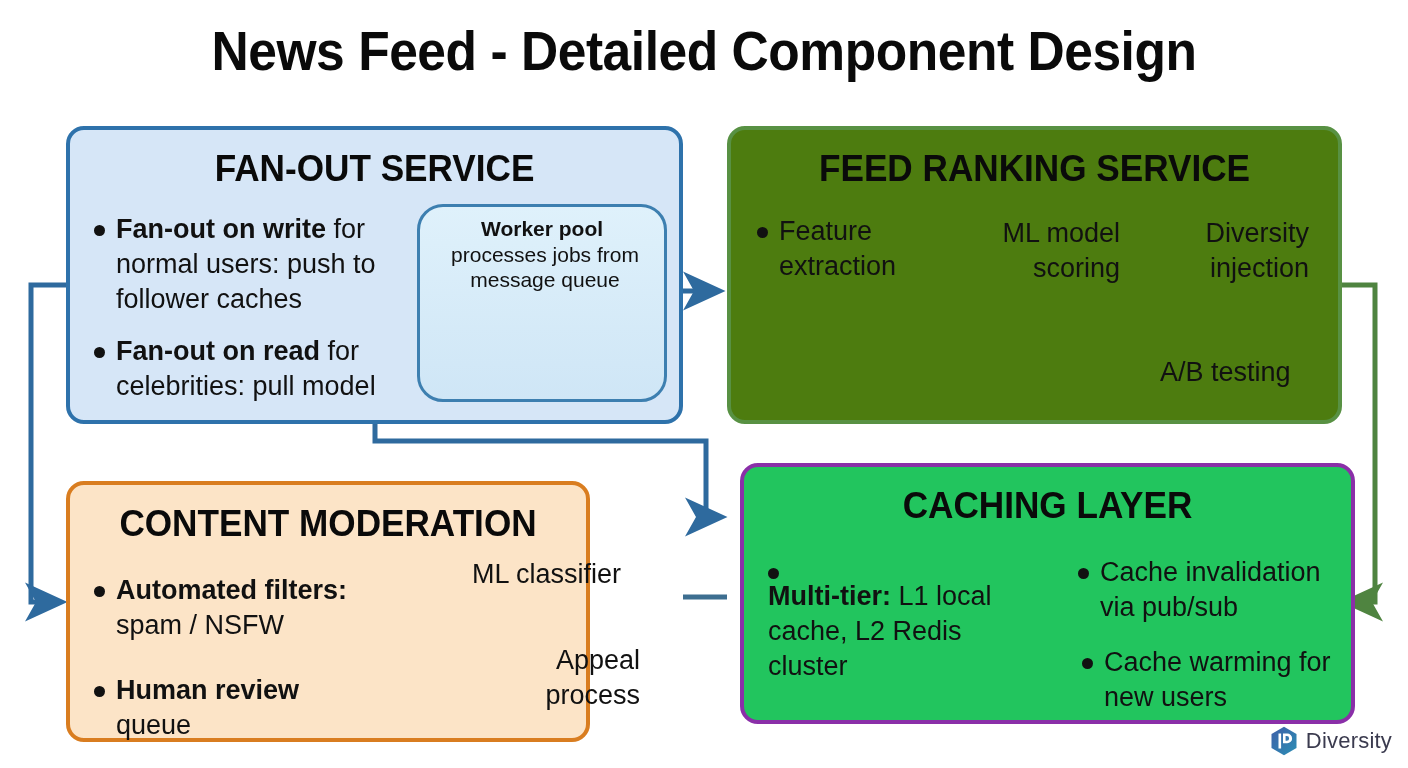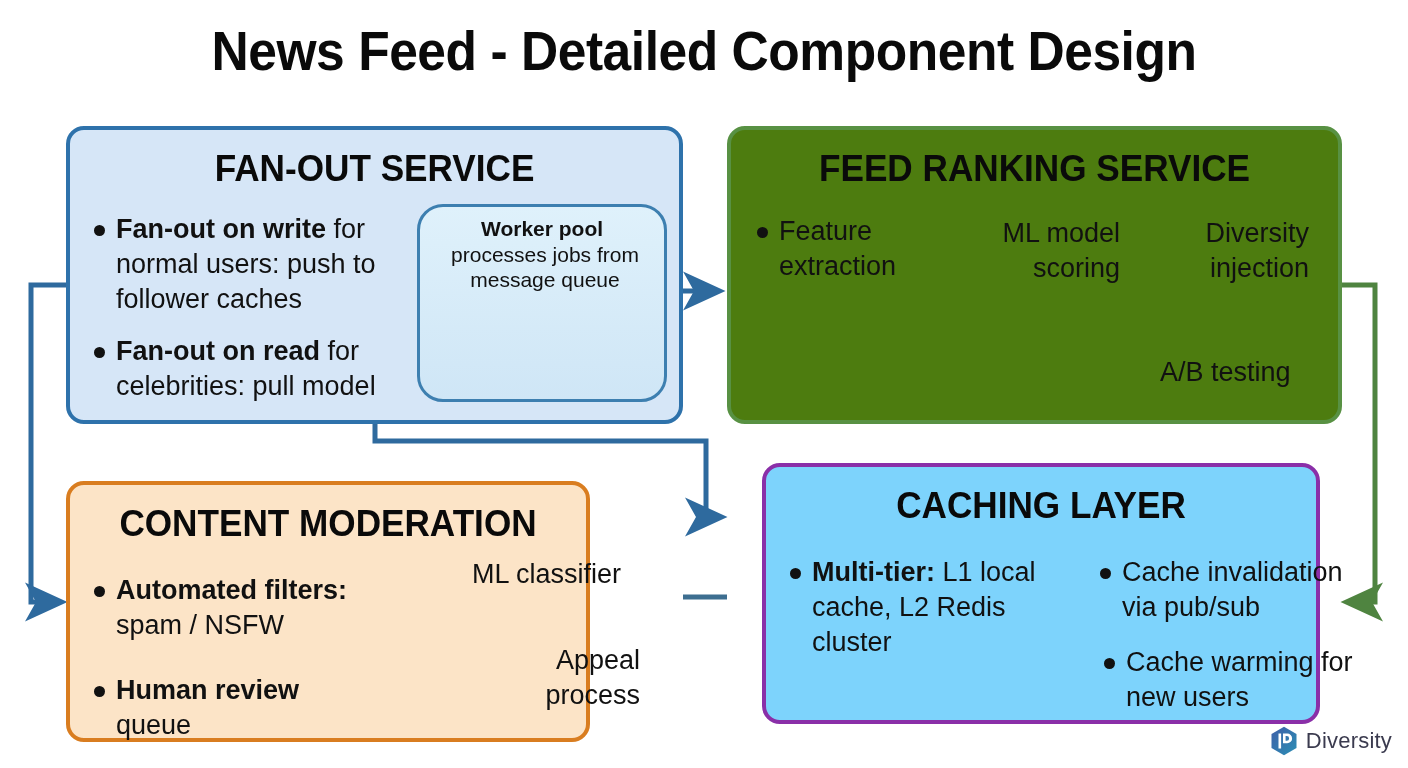--- a/index.html
+++ b/index.html
@@ -38,22 +38,22 @@
     transform: scaleX(0.95); transform-origin: center;
     white-space: nowrap;
   }
 
   #panel-fanout  { left: 66px;  top: 126px; width: 617px; height: 298px;
                    background: #d6e6f7; border-color: #2e72ab; }
   #panel-ranking { left: 727px; top: 126px; width: 615px; height: 298px;
                    background: #4d7c0f; border-color: #589143; }
   #panel-moderation { left: 66px;  top: 481px; width: 524px; height: 261px;
                    background: #fce4c7; border-color: #d97d20; }
-  #panel-caching { left: 762px; top: 463px; width: 558px; height: 261px;
-                   background: #7dd3fc; border-color: #8a2fa8; }
+  #panel-caching { left: 740px; top: 463px; width: 615px; height: 261px;
+                   background: #22c55e; border-color: #8a2fa8; }
 
   
   .bullet-row { position: absolute; display: flex; align-items: flex-start; }
   .dot {
     flex: 0 0 auto; width: 11px; height: 11px; border-radius: 50%;
     background: #111; margin-top: 13px; margin-right: 11px;
   }
   .btext { font-size: 27px; line-height: 1.30; color: #111; }
   .btext b { font-weight: bold; }
 
@@ -221,21 +221,21 @@
       <span class="btext"><b>Human review</b><span> queue</span></span>
     </div>
   </div>
 
   <div class="node-text left" style="left:472px; top:557px; width:210px;">ML classifier</div>
   <div class="node-text" style="left:490px; top:643px; width:150px;">Appeal process</div>
 
   <div class="panel" id="panel-caching">
     <div class="panel-title" style="top:18px;">CACHING LAYER</div>
 
-    <div class="bullet-row" style="left:24px; top:88px; width:250px;">
+    <div class="bullet-row" style="left:24px; top:88px; width:250px;flex-direction:column;">
       <span class="dot"></span>
       <span class="btext"><b>Multi-tier:</b><span> L1 local cache, L2 Redis cluster</span></span>
     </div>
 
     <div class="bullet-row" style="left:338px; top:178px; width:250px;">
       <span class="dot"></span>
       <span class="btext">Cache warming for new users</span>
     </div>
 
     <div class="bullet-row" style="left:334px; top:88px; width:270px;">

